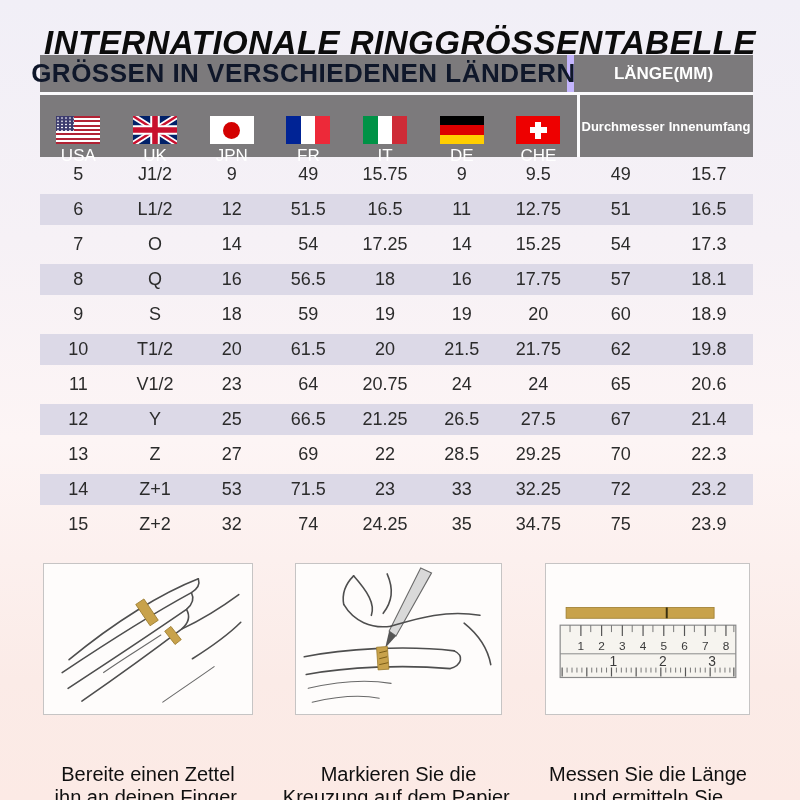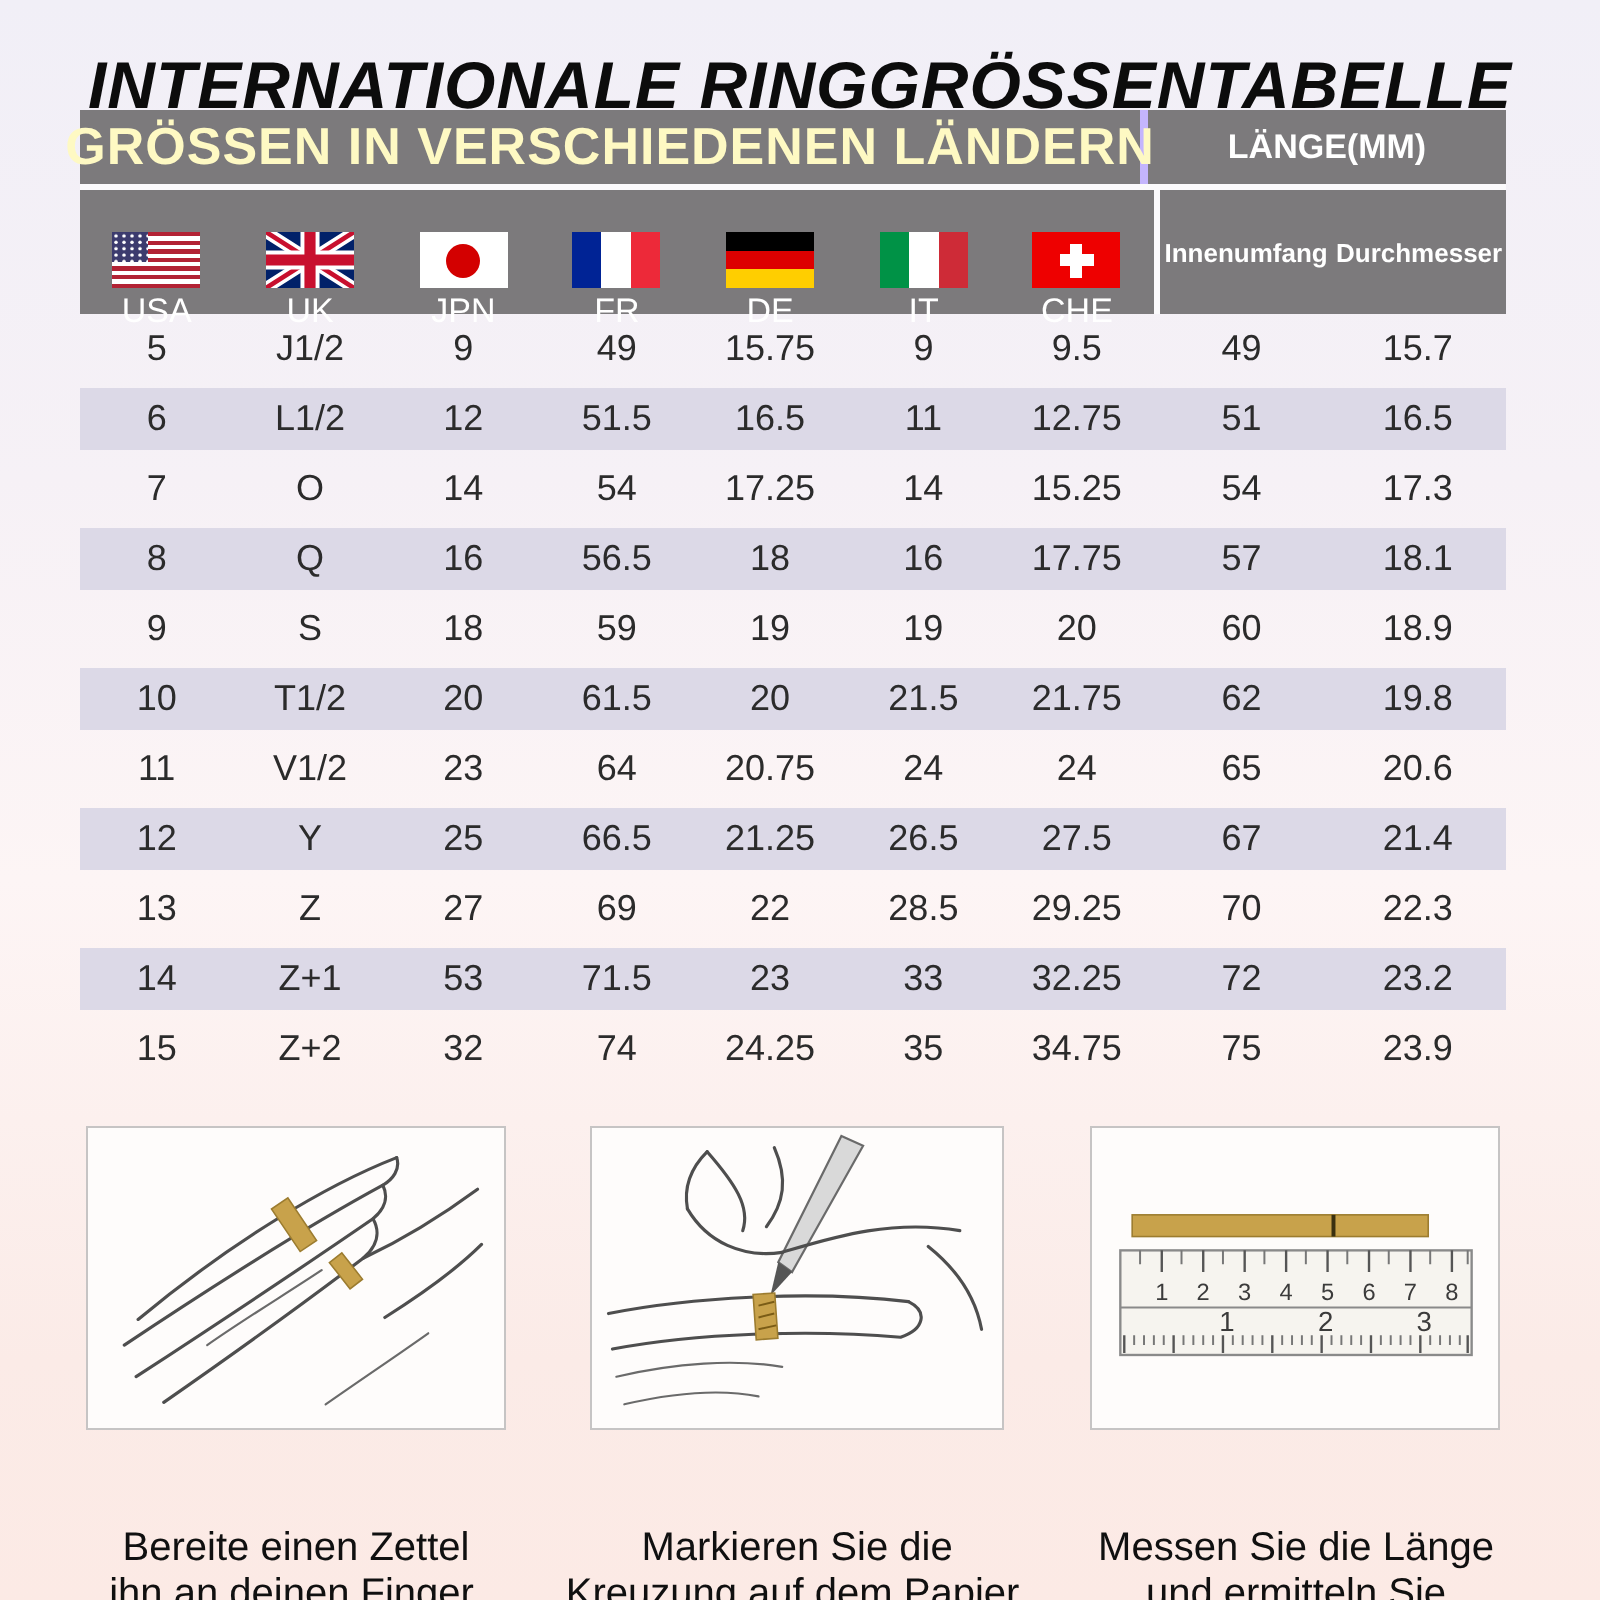--- a/index.html
+++ b/index.html
@@ -11,21 +11,21 @@
   }
   .page-title {
     position:absolute; top:24px; left:0; width:800px; text-align:center;
     font-size:33px; font-weight:bold; font-style:italic; letter-spacing:.5px; color:#0c0c0c;
     white-space:nowrap;
   }
   
   .size-table { position:absolute; left:40px; top:55px; width:713px; }
   .thead { display:flex; height:40px; background:#7c7a7c; border-bottom:3px solid #fbfafc; }
   .th-left {
-    width:534px; border-right:4px solid #c4b5fd; color:#fef9c3; font-size:26px; font-weight:bold;
+    width:534px; border-right:7px solid #c4b5fd; color:#0f172a; font-size:26px; font-weight:bold;
     display:flex; align-items:center; justify-content:center; letter-spacing:.5px; white-space:nowrap;text-align:right;
   }
   .th-right { flex:1; color:#fff; font-size:17px; font-weight:bold; display:flex; align-items:center; justify-content:center; }
   .flagrow { display:flex; height:62px; background:#7c7a7c; }
   .flag-cell { width:76.7px; display:flex; flex-direction:column; align-items:center; justify-content:center; gap:3px;margin-top:28px; }
   .vdiv { width:3px; background:#fbfafc; }
   .len-cell { width:86.5px; color:#fff; font-size:13px; font-weight:bold; display:flex; align-items:center; justify-content:center; }
   .flag-label { color:#fff; font-size:17px; line-height:17px; }
   .flag { width:44px; height:28px; position:relative; overflow:hidden; flex:none; }
   .flag svg { display:block; width:100%; height:100%; }
@@ -102,34 +102,34 @@
       <div class="flag f-jpn">
           <div class="sun"></div>
         </div>
       <span class="flag-label">JPN</span>
     </div>
     <div class="flag-cell">
       <div class="flag f-fr"></div>
       <span class="flag-label">FR</span>
     </div>
     <div class="flag-cell">
+      <div class="flag f-it"></div>
+      <span class="flag-label">IT</span>
+    </div>
+    <div class="flag-cell">
       <div class="flag f-de"></div>
       <span class="flag-label">DE</span>
     </div>
     <div class="flag-cell">
-      <div class="flag f-it"></div>
-      <span class="flag-label">IT</span>
-    </div>
-    <div class="flag-cell">
       <div class="flag f-che"></div>
       <span class="flag-label">CHE</span>
     </div>
     <div class="vdiv"></div>
+    <div class="len-cell">Durchmesser</div>
     <div class="len-cell">Innenumfang</div>
-    <div class="len-cell">Durchmesser</div>
   </div>
 
   <div class="tbody">
       <div class="trow">
         <span class="tcell">5</span>
         <span class="tcell">J1/2</span>
         <span class="tcell">9</span>
         <span class="tcell">49</span>
         <span class="tcell">15.75</span>
         <span class="tcell">9</span>

